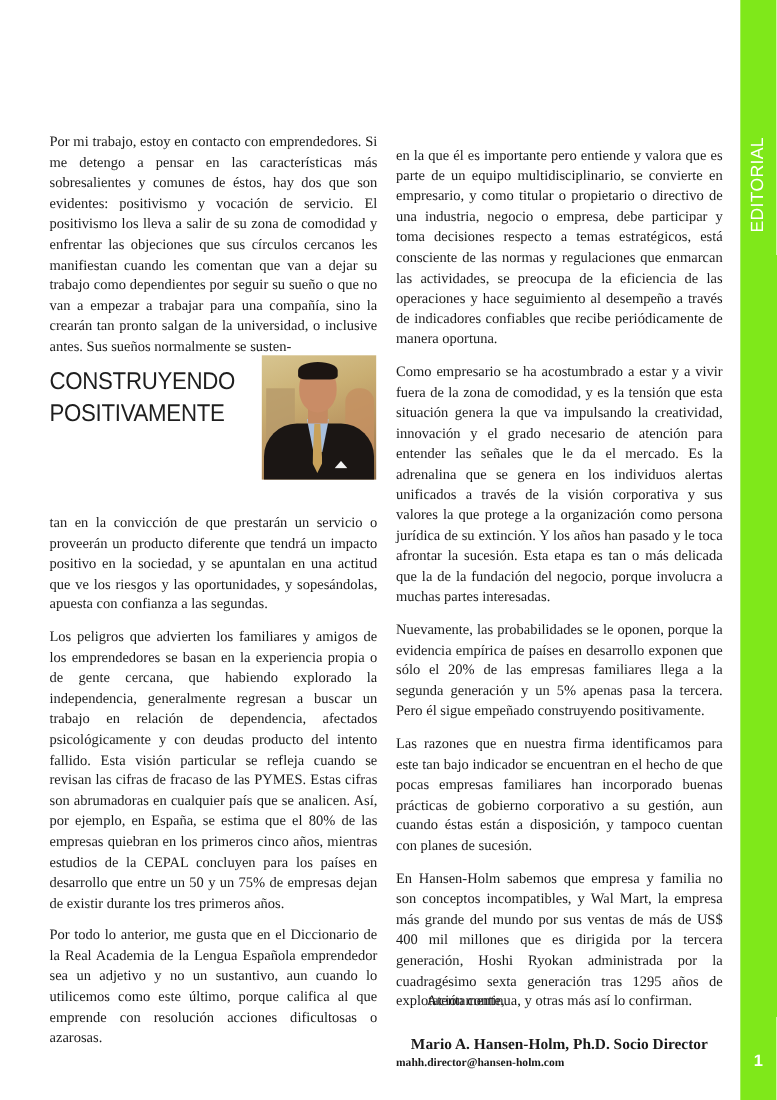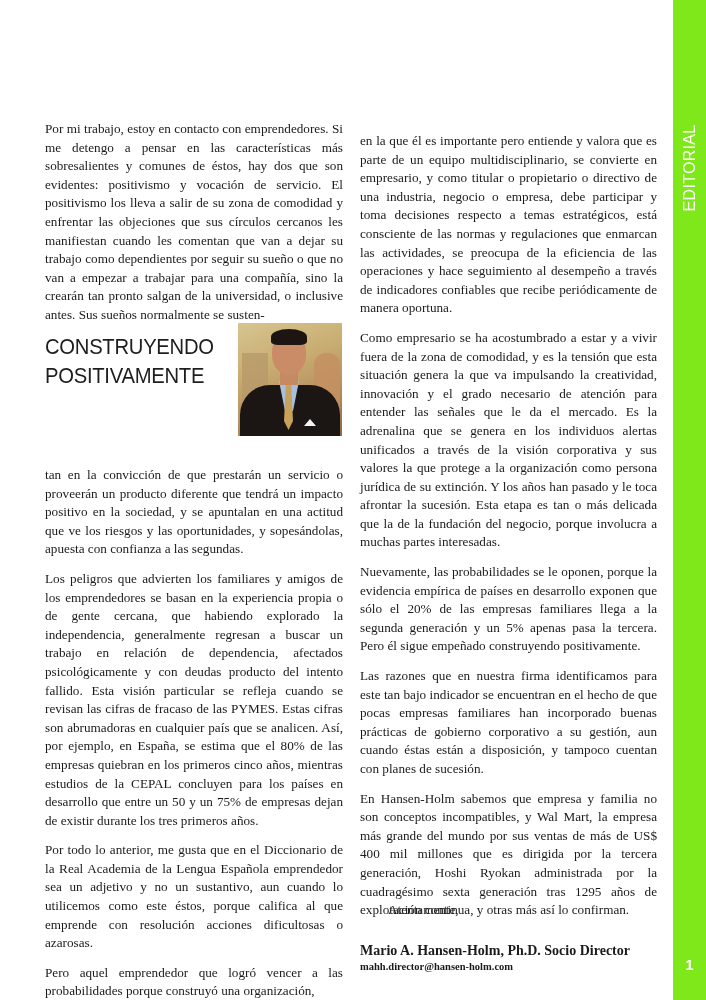--- a/index.html
+++ b/index.html
@@ -52,21 +52,21 @@
   .photo .mural2 { position: absolute; right: 2px; top: 30px; width: 26px; height: 60px; background: #c49062; border-radius: 12px 12px 2px 2px; opacity: 0.85; }
   .photo .body { position: absolute; left: 2px; top: 62px; width: 100px; height: 60px; background: #1b1614; border-radius: 30px 30px 0 0; }
   .photo .shirt { position: absolute; left: 41px; top: 58px; width: 20px; height: 30px; background: #a9bfdc; clip-path: polygon(0 0, 100% 0, 70% 100%, 30% 100%); }
   .photo .tie { position: absolute; left: 46px; top: 62px; width: 9px; height: 45px; background: #c8a15a; clip-path: polygon(20% 0, 80% 0, 100% 80%, 50% 100%, 0 80%); }
   .photo .neck { position: absolute; left: 42px; top: 44px; width: 18px; height: 18px; background: #c48a62; }
   .photo .face { position: absolute; left: 34px; top: 10px; width: 34px; height: 42px; background: #c98c66; border-radius: 45% 45% 48% 48%; }
   .photo .hair { position: absolute; left: 33px; top: 6px; width: 36px; height: 16px; background: #1c1512; border-radius: 50% 50% 20% 20%; }
   .photo .pocket { position: absolute; left: 66px; top: 96px; width: 12px; height: 7px; background: #f2f2f2; clip-path: polygon(0 100%, 50% 0, 100% 100%); }
   .closing { position: absolute; left: 360px; top: 902px; font-size: 13.2px; margin-left: 28px; }
   .signature {
-    position: absolute; left: 360px; width: 297px; top: 942px; text-align: left;
+    position: absolute; left: 360px; width: 297px; top: 942px; text-align: center;
     font-weight: bold; font-size: 14px; line-height: 18px;
   }
   .email {
     position: absolute; left: 360px; width: 297px; top: 960px; 
     font-weight: bold; font-size: 10.5px; line-height: 14px;
   }
 </style>
 </head>
 <body>
 
@@ -93,22 +93,21 @@
   <div class="tie"></div>
   <div class="neck"></div>
   <div class="face"></div>
   <div class="hair"></div>
   <div class="pocket"></div>
 </div>
 
 <div class="col col-left-bottom">
   <p>tan en la convicción de que prestarán un servicio o proveerán un producto diferente que tendrá un impacto positivo en la sociedad, y se apuntalan en una actitud que ve los riesgos y las oportunidades, y sopesándolas, apuesta con confianza a las segundas.</p>
   <p>Los peligros que advierten los familiares y amigos de los emprendedores se basan en la experiencia propia o de gente cercana, que habiendo explorado la independencia, generalmente regresan a buscar un trabajo en relación de dependencia, afectados psicológicamente y con deudas producto del intento fallido. Esta visión particular se refleja cuando se revisan las cifras de fracaso de las PYMES. Estas cifras son abrumadoras en cualquier país que se analicen. Así, por ejemplo, en España, se estima que el 80% de las empresas quiebran en los primeros cinco años, mientras estudios de la CEPAL con­cluyen para los países en desarrollo que entre un 50 y un 75% de empresas dejan de existir durante los tres primeros años.</p>
-  <p>Por todo lo anterior, me gusta que en el Diccionario de la Real Academia de la Lengua Española emprendedor sea un adjetivo y no un sustantivo, aun cuando lo utilicemos como este éstos, porque califica al que emprende con resolución acciones dificultosas o azarosas.</p>
-  <p>Pero aquel emprendedor que logró vencer a las probabilidades porque construyó una organización,</p>
+  <p>Por todo lo anterior, me gusta que en el Diccionario de la Real Academia de la Lengua Española emprendedor sea un adjetivo y no un sustantivo, aun cuando lo utilicemos como este último, porque califica al que emprende con resolución acciones dificultosas o azarosas.</p>
 </div>
 
 <div class="col col-right">
   <p>en la que él es importante pero entiende y valora que es parte de un equipo multidisciplinario, se con­vierte en empresario, y como titular o propietario o directivo de una industria, negocio o empresa, debe participar y toma decisiones respecto a temas estra­tégicos, está consciente de las normas y regula­ciones que enmarcan las actividades, se preocupa de la eficiencia de las operaciones y hace seguimiento al desempeño a través de indicadores confiables que recibe periódicamente de manera oportuna.</p>
   <p>Como empresario se ha acostumbrado a estar y a vivir fuera de la zona de comodidad, y es la tensión que esta situación genera la que va impulsando la creatividad, innovación y el grado necesario de atención para entender las señales que le da el mer­cado. Es la adrenalina que se genera en los indi­viduos alertas unificados a través de la visión corpo­rativa y sus valores la que protege a la organización como persona jurídica de su extinción. Y los años han pasado y le toca afrontar la sucesión. Esta etapa es tan o más delicada que la de la fundación del negocio, porque involucra a muchas partes interesa­das.</p>
   <p>Nuevamente, las probabilidades se le oponen, porque la evidencia empírica de países en desarrollo exponen que sólo el 20% de las empresas familiares llega a la segunda generación y un 5% apenas pasa la tercera. Pero él sigue empeñado construyendo positivamente.</p>
   <p>Las razones que en nuestra firma identificamos para este tan bajo indicador se encuentran en el hecho de que pocas empresas familiares han incorporado buenas prácticas de gobierno corporativo a su gestión, aun cuando éstas están a disposición, y tampoco cuentan con planes de sucesión.</p>
   <p>En Hansen-Holm sabemos que empresa y familia no son conceptos incompatibles, y Wal Mart, la empresa más grande del mundo por sus ventas de más de US$ 400 mil millones que es dirigida por la tercera generación, Hoshi Ryokan administrada por la cuadragésimo sexta generación tras 1295 años de explotación continua, y otras más así lo confirman.</p>
 </div>
 

